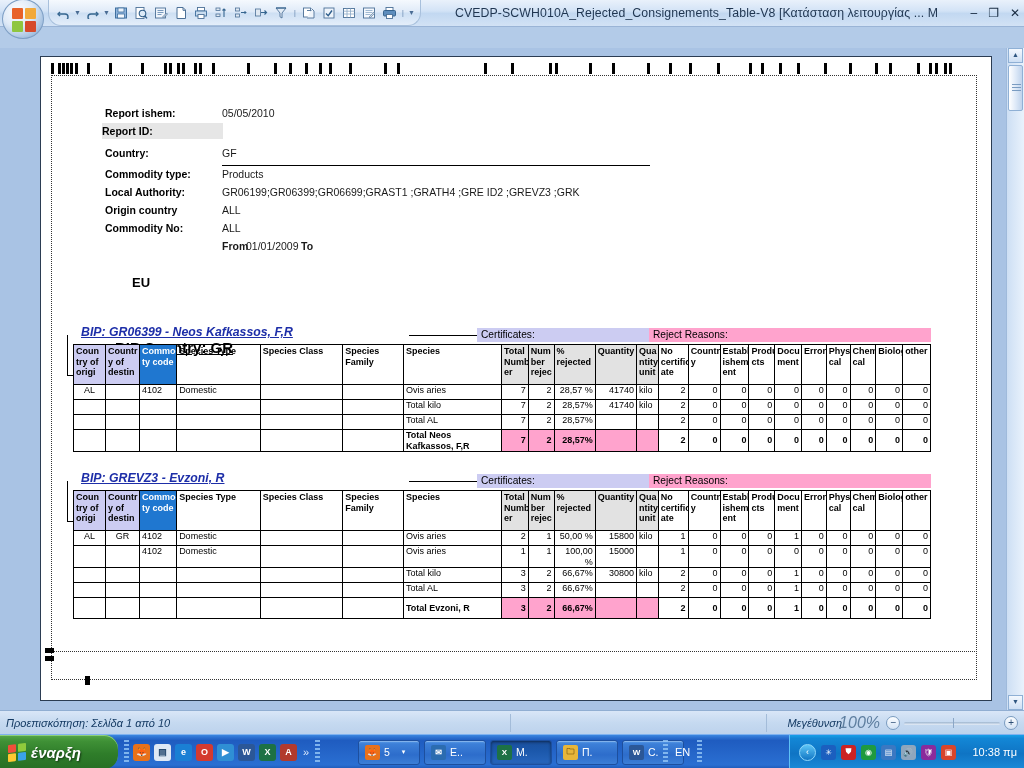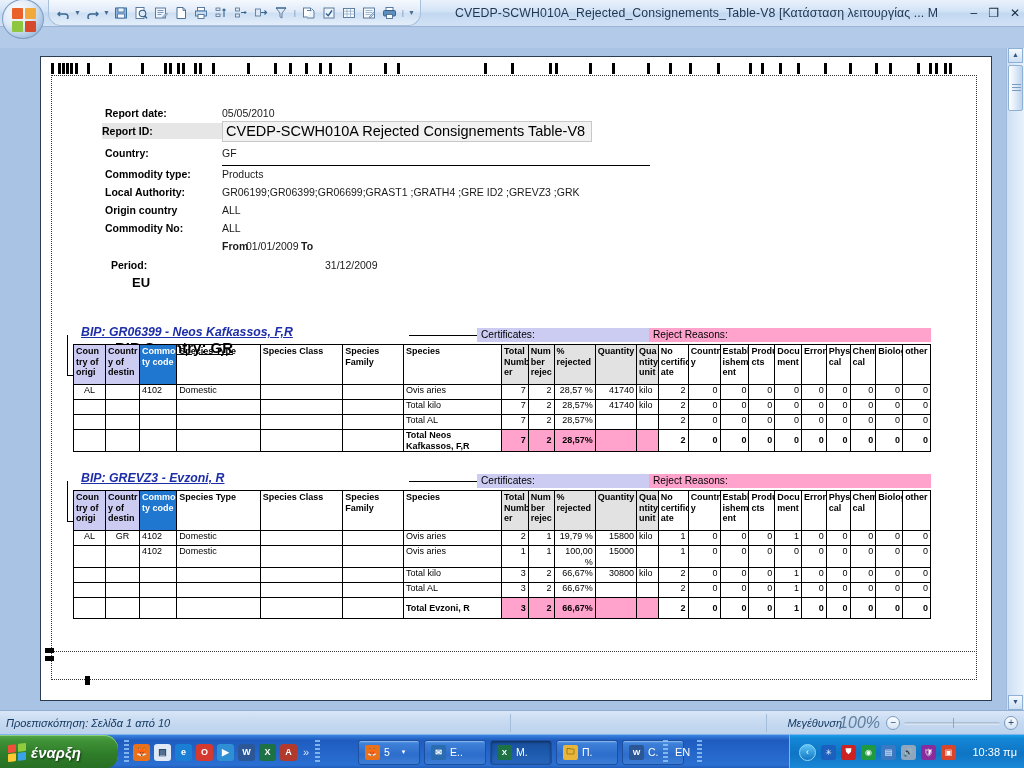--- a/index.html
+++ b/index.html
@@ -431,27 +431,26 @@
       <div class="dashmid"></div>
       <div class="markL" style="left:4px;top:591px;"></div>
       <div class="markL" style="left:4px;top:599px;"></div>
       <div class="markL" style="left:44px;top:619px;width:5px;height:9px;"></div>
 
       <div class="report">
 
         <div class="hdrgrid">
 
           <div class="hrow" style="height:17px">
-            <span class="hlbl">Report date:</span>
+            <span class="hlbl">Report ishem:</span>
             <span class="hval">05/05/2010</span>
           </div>
 
           <div class="hrow row-reportid">
             <span class="hlbl">Report ID:</span>
-            <span class="reportid-box">CVEDP-SCWH010A Rejected Consignements Table-V8</span>
           </div>
 
 
           <div class="hrow" style="height:21px">
             <span class="hlbl">Country:</span>
             <span class="hval">GF</span>
             <span class="rule" style="left:117px;top:18px;width:428px;"></span>
           </div>
 
           <div class="hrow">
@@ -473,24 +472,20 @@
             <span class="hlbl">Commodity No:</span>
             <span class="hval">ALL</span>
           </div>
 
           <div class="hrow" style="height:19px">
             <span class="hval" style="font-weight:bold">From</span>
             <span class="hval" style="left:141px">01/01/2009</span>
             <span class="hval" style="left:196px;font-weight:bold">To</span>
           </div>
 
-          <div class="hrow">
-            <span class="hlbl" style="left:6px">Period:</span>
-            <span class="hval" style="left:220px">31/12/2009</span>
-          </div>
         </div>
 
         <div class="eu">EU</div>
         <div class="bipcountry">BIP Country: GR</div>
 
         <div class="tblblock" style="top:218px;">
           <div class="bracket"></div>
           <div style="position:absolute;left:22px;top:0;" class="bipname">BIP: GR06399 - Neos Kafkassos, F,R</div>
           <div class="midrule" style="left:350px;top:10px;width:90px;"></div>
           <div class="bandcert" style="left:418px;top:3px;width:172px;">Certificates:</div>
@@ -710,21 +705,21 @@
               <tr class="data">
                 <td class="cen">AL</td>
                 <td class="cen">GR</td>
                 <td>4102</td>
                 <td>Domestic</td>
                 <td></td>
                 <td></td>
                 <td>Ovis aries</td>
                 <td class="num">2</td>
                 <td class="num">1</td>
-                <td class="num">19,79 %</td>
+                <td class="num">50,00 %</td>
                 <td class="num">15800</td>
                 <td>kilo</td>
                 <td class="num">1</td>
                 <td class="num">0</td>
                 <td class="num">0</td>
                 <td class="num">0</td>
                 <td class="num">1</td>
                 <td class="num">0</td>
                 <td class="num">0</td>
                 <td class="num">0</td>

